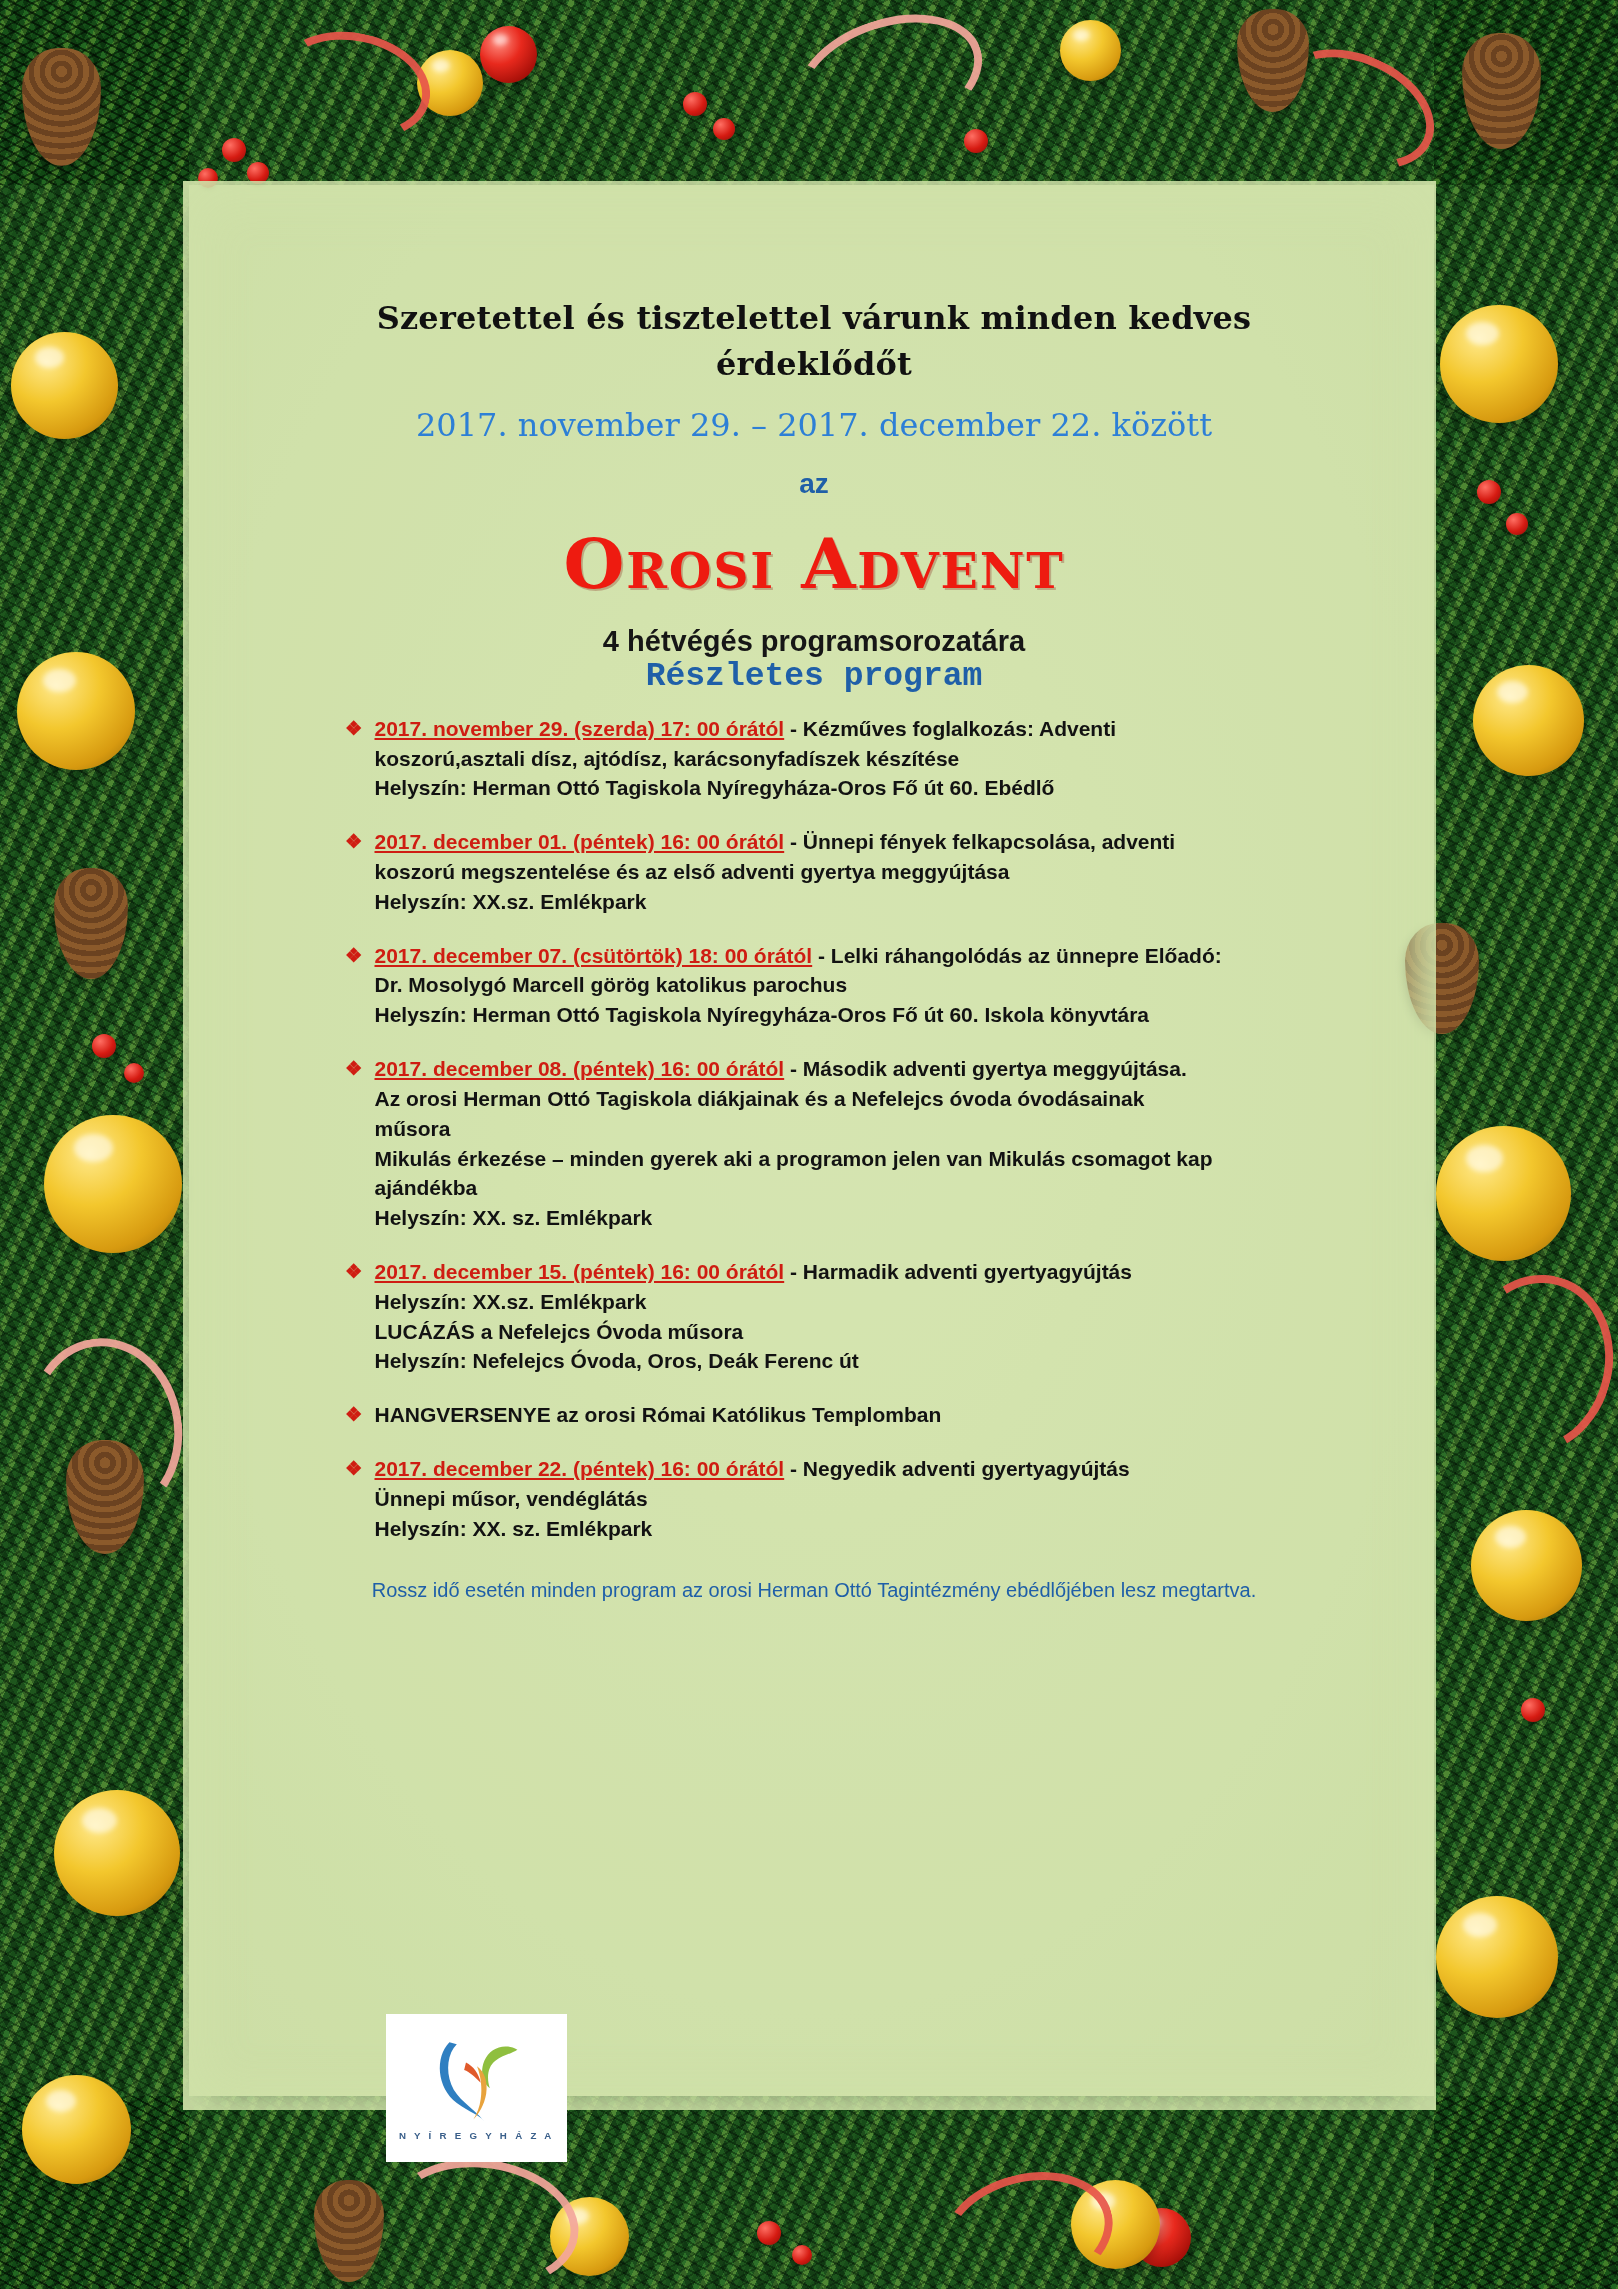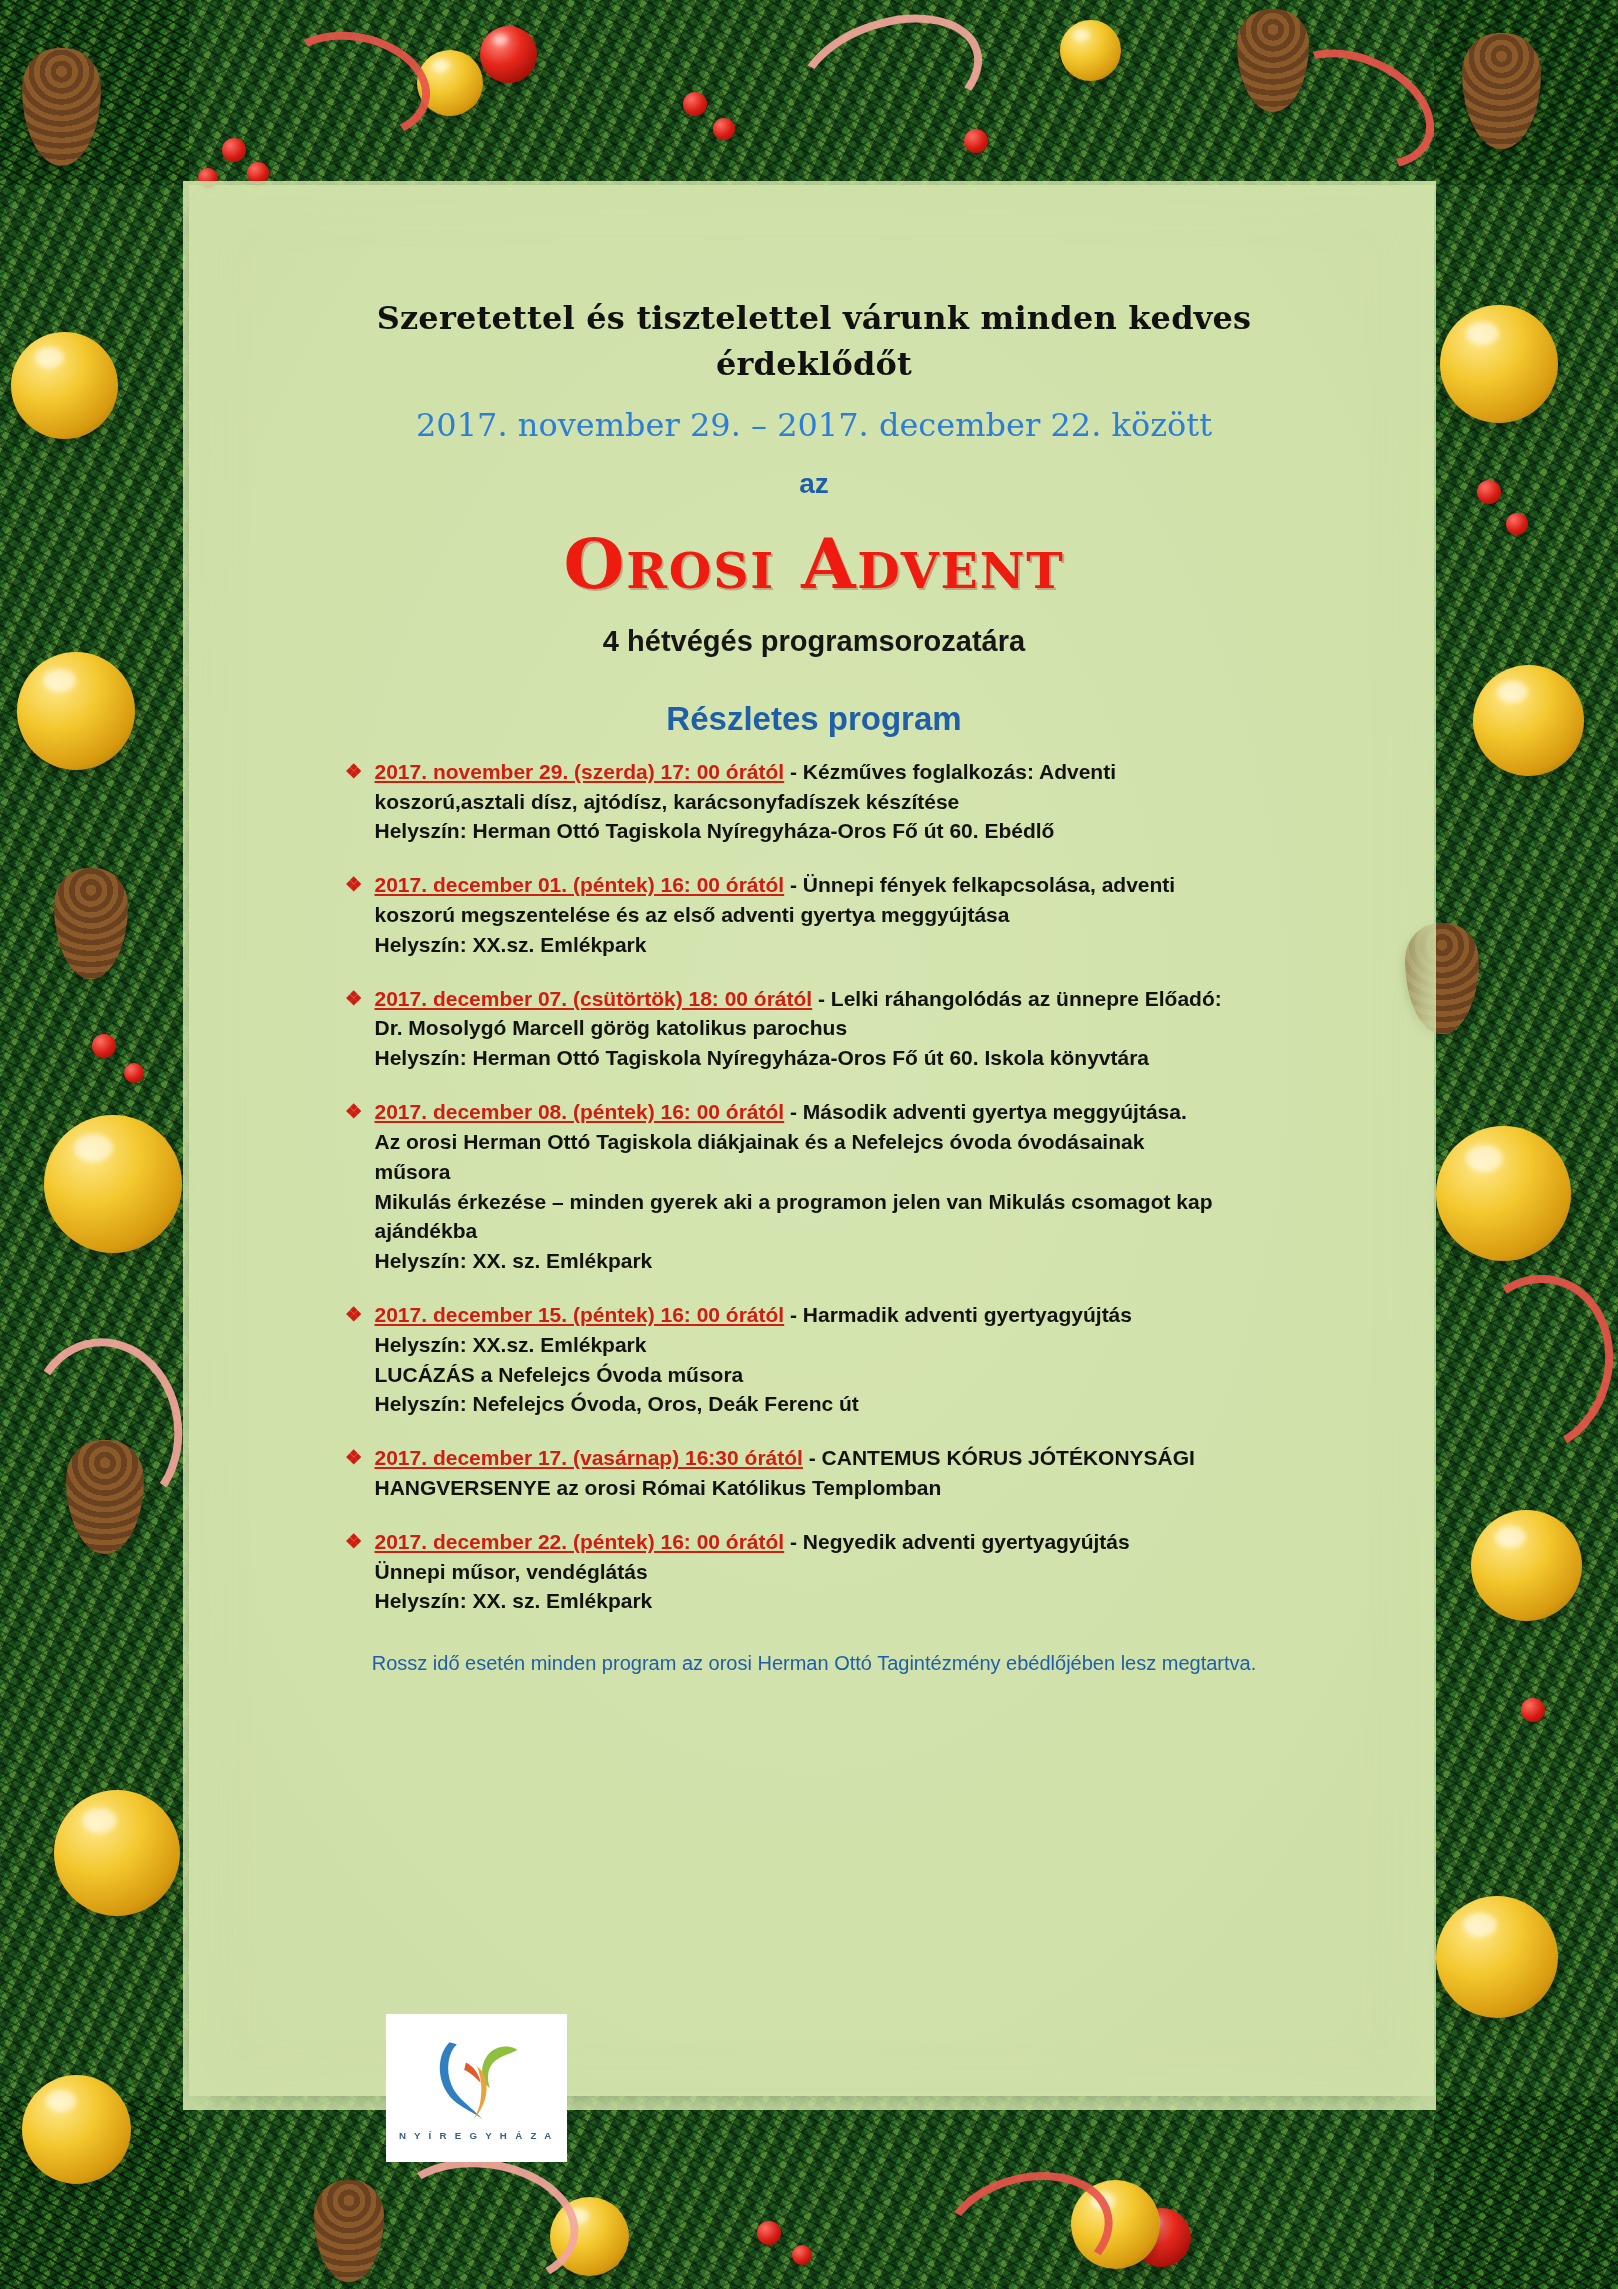--- a/index.html
+++ b/index.html
@@ -155,22 +155,21 @@
     text-shadow: 1.8px 1.8px 0 rgba(120,0,0,0.25);
     font-variant: small-caps;
   }
   .subtitle {
     margin-top: 20px;
     font-size: 29px;
     font-weight: bold;
     color: #161616;
   }
   .section-title {
-    margin-top: 42px;
-    font-family: Liberation Sans, sans-serif;
+    font-family: Liberation Mono, monospace;
     font-size: 33px;
     font-weight: bold;
     color: #1f5fa8;
   }
 
   .program {
     margin-top: 18.5px;
     text-align: left;
     padding-left: 48px;
   }
@@ -339,21 +338,20 @@
         </div>
         <div class="item">
           <span class="bullet">❖</span>
           <span class="line"><span class="when">2017. december 15.  (péntek) 16: 00 órától</span><span class="rest"> - Harmadik adventi gyertyagyújtás</span></span>
           <span class="line"><span class="rest">Helyszín: XX.sz. Emlékpark</span></span>
           <span class="line"><span class="rest">LUCÁZÁS a Nefelejcs Óvoda műsora</span></span>
           <span class="line"><span class="rest">Helyszín: Nefelejcs Óvoda, Oros, Deák Ferenc út</span></span>
         </div>
         <div class="item">
           <span class="bullet">❖</span>
-          <span class="line"><span class="when">2017. december 17. (vasárnap) 16:30  órától</span><span class="rest">  - CANTEMUS KÓRUS JÓTÉKONYSÁGI</span></span>
           <span class="line"><span class="rest">HANGVERSENYE  az orosi Római Katólikus Templomban</span></span>
         </div>
         <div class="item">
           <span class="bullet">❖</span>
           <span class="line"><span class="when">2017. december 22. (péntek) 16: 00 órától</span><span class="rest"> -  Negyedik adventi gyertyagyújtás</span></span>
           <span class="line"><span class="rest">Ünnepi műsor, vendéglátás</span></span>
           <span class="line"><span class="rest">Helyszín: XX. sz. Emlékpark</span></span>
         </div>
       </div>
 

